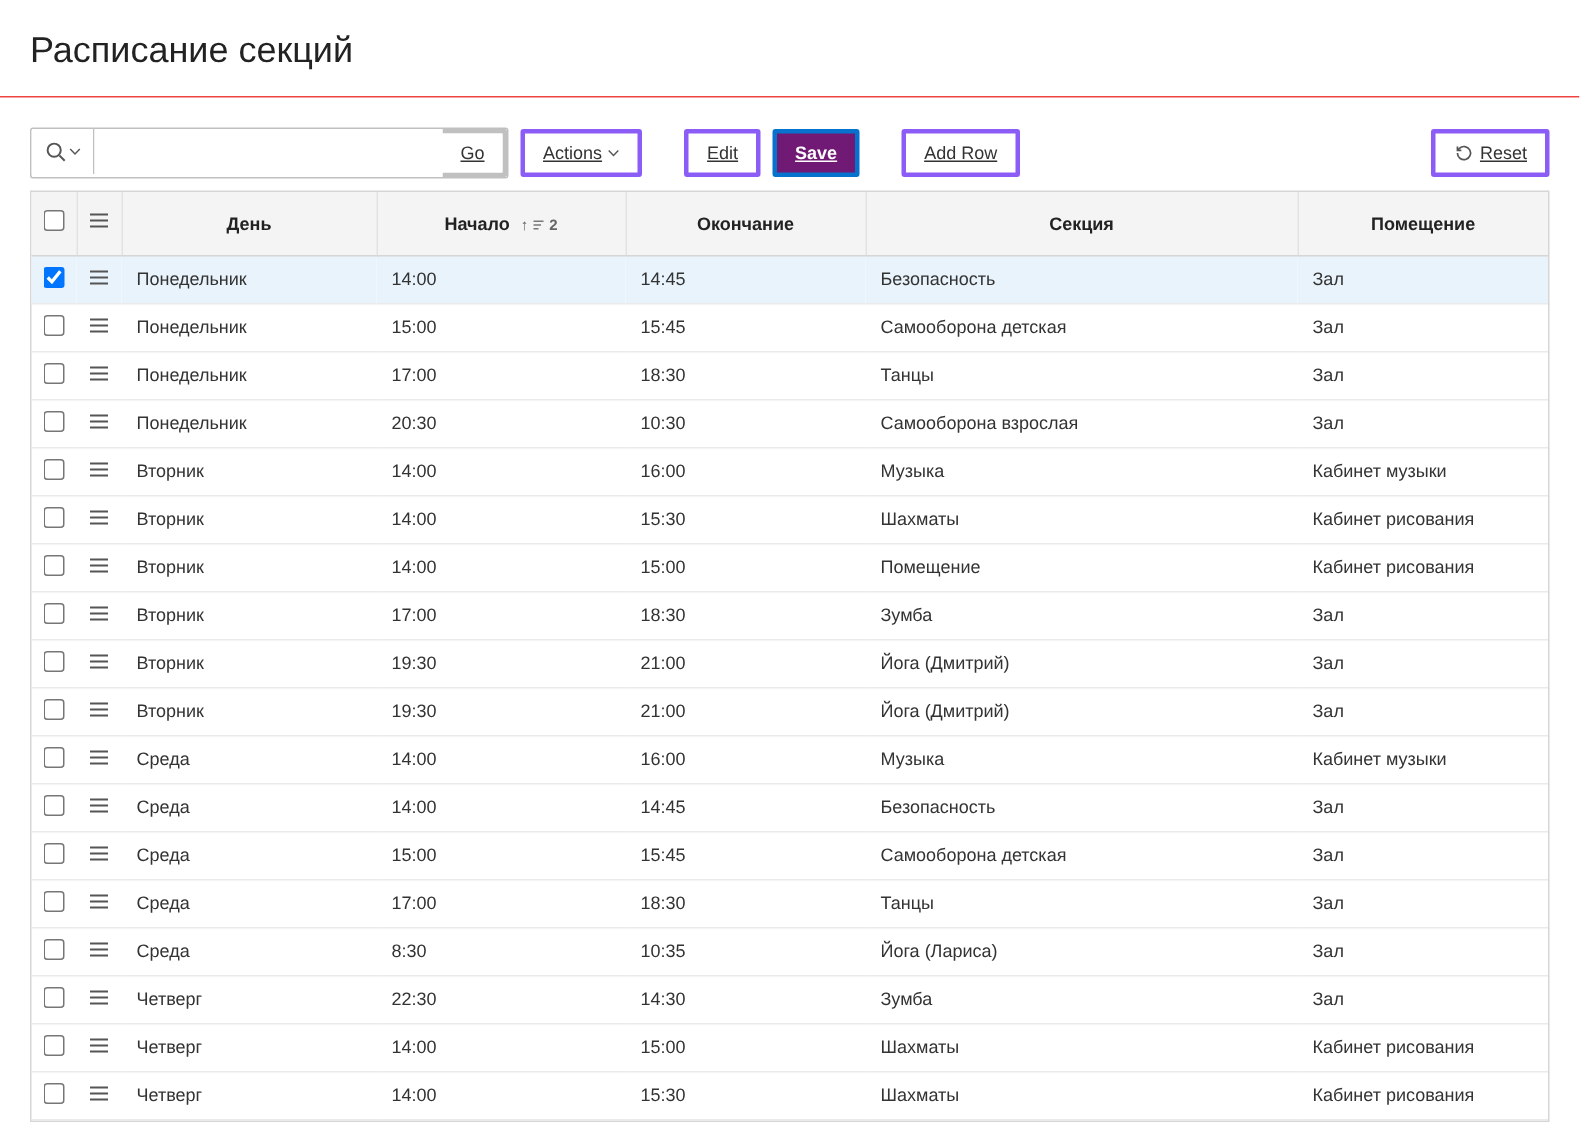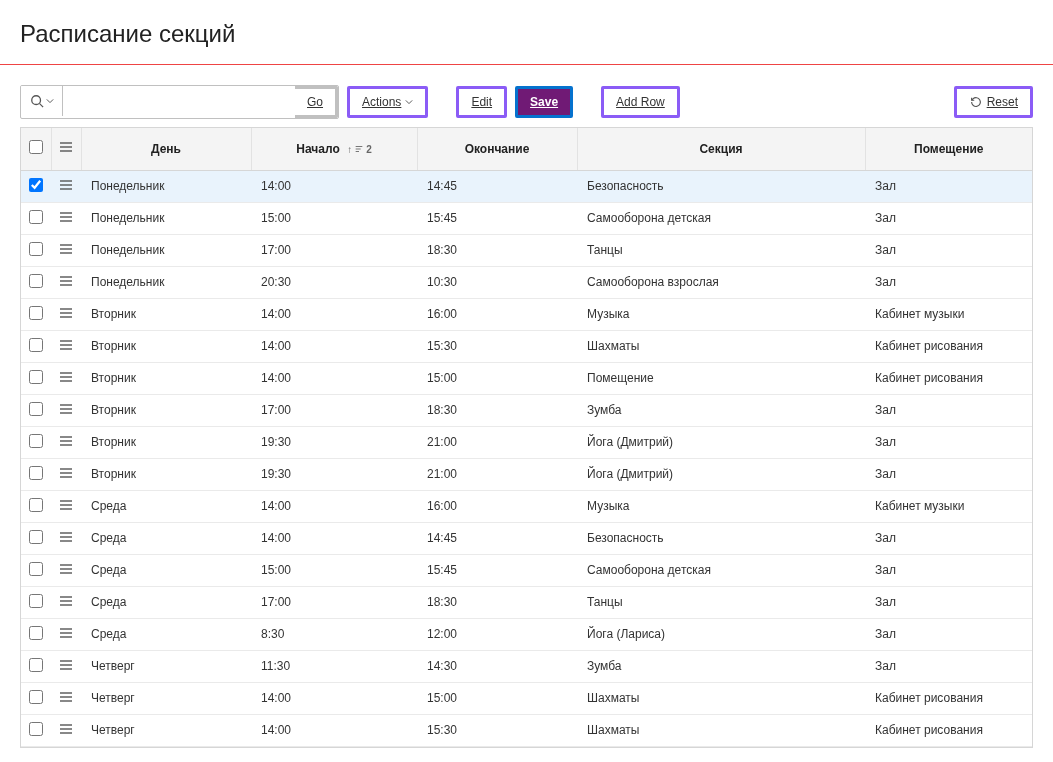--- a/index.html
+++ b/index.html
@@ -452,35 +452,35 @@
           <td class="col-check"><input type="checkbox" style=""></td>
           <td class="col-menu"><span class="row-menu-icon">
               <svg width="14" height="12" viewBox="0 0 14 12">
                 <line x1="1" y1="2" x2="13" y2="2" stroke="#555" stroke-width="1.4"></line>
                 <line x1="1" y1="6" x2="13" y2="6" stroke="#555" stroke-width="1.4"></line>
                 <line x1="1" y1="10" x2="13" y2="10" stroke="#555" stroke-width="1.4"></line>
               </svg>
             </span></td>
           <td>Среда</td>
           <td>8:30</td>
-          <td>12:00</td>
+          <td>10:35</td>
           <td>Йога (Лариса)</td>
           <td>Зал</td>
         </tr>
         <tr>
           <td class="col-check"><input type="checkbox" style=""></td>
           <td class="col-menu"><span class="row-menu-icon">
               <svg width="14" height="12" viewBox="0 0 14 12">
                 <line x1="1" y1="2" x2="13" y2="2" stroke="#555" stroke-width="1.4"></line>
                 <line x1="1" y1="6" x2="13" y2="6" stroke="#555" stroke-width="1.4"></line>
                 <line x1="1" y1="10" x2="13" y2="10" stroke="#555" stroke-width="1.4"></line>
               </svg>
             </span></td>
           <td>Четверг</td>
-          <td>11:30</td>
+          <td>22:30</td>
           <td>14:30</td>
           <td>Зумба</td>
           <td>Зал</td>
         </tr>
         <tr>
           <td class="col-check"><input type="checkbox" style=""></td>
           <td class="col-menu"><span class="row-menu-icon">
               <svg width="14" height="12" viewBox="0 0 14 12">
                 <line x1="1" y1="2" x2="13" y2="2" stroke="#555" stroke-width="1.4"></line>
                 <line x1="1" y1="6" x2="13" y2="6" stroke="#555" stroke-width="1.4"></line>

